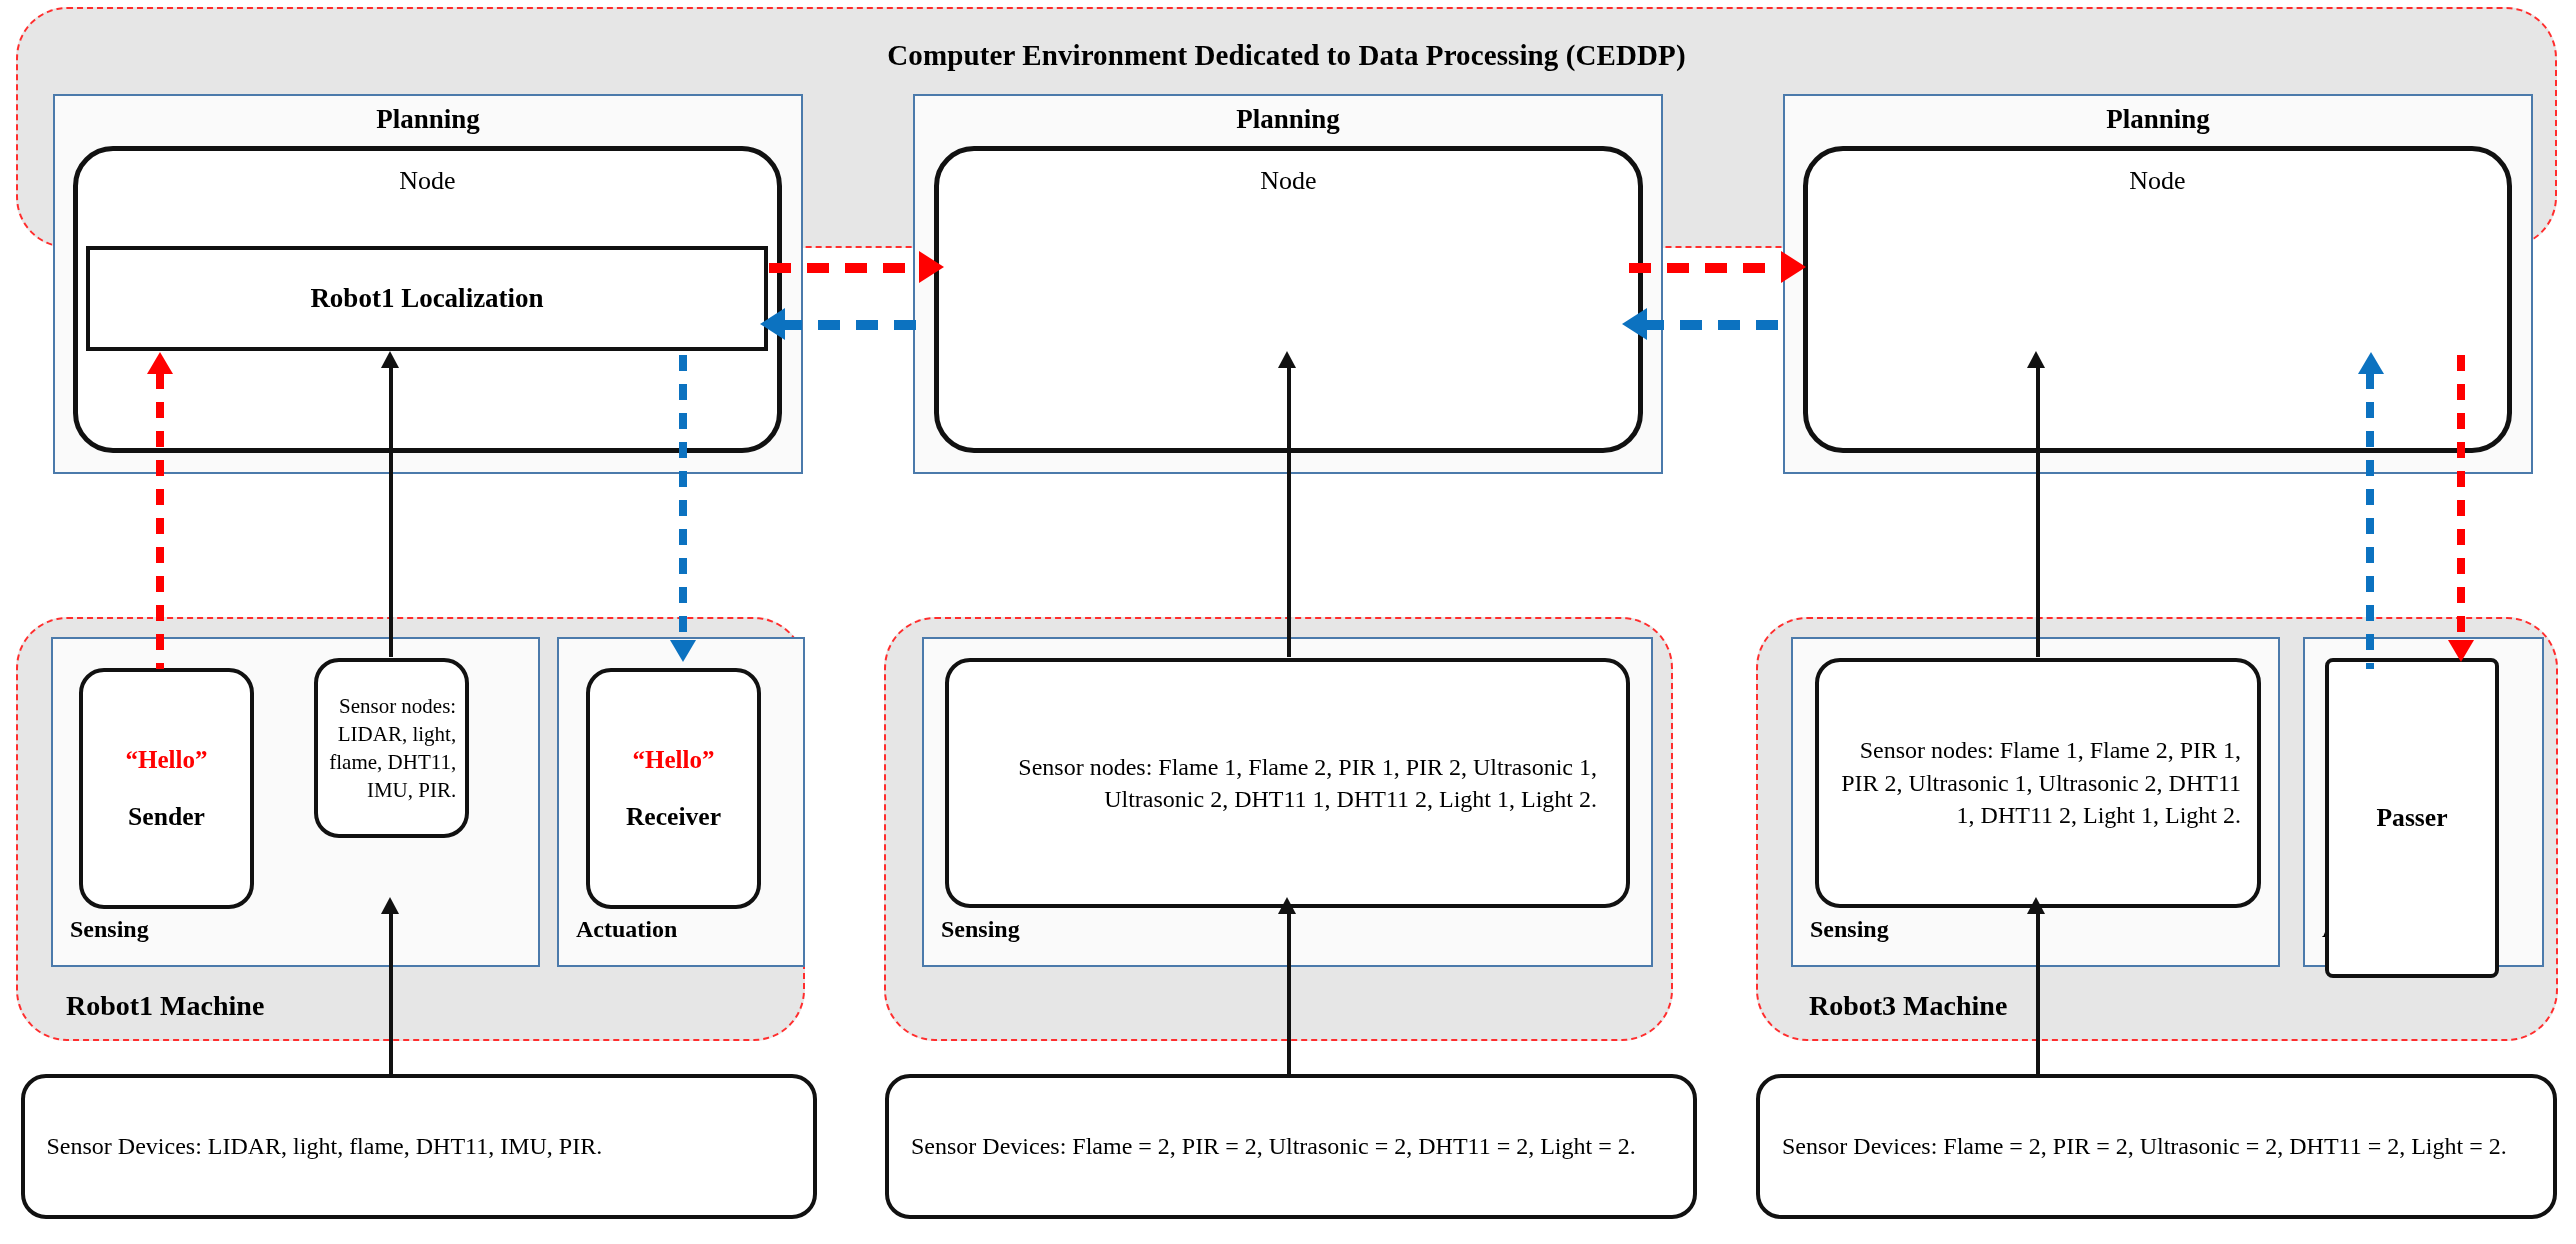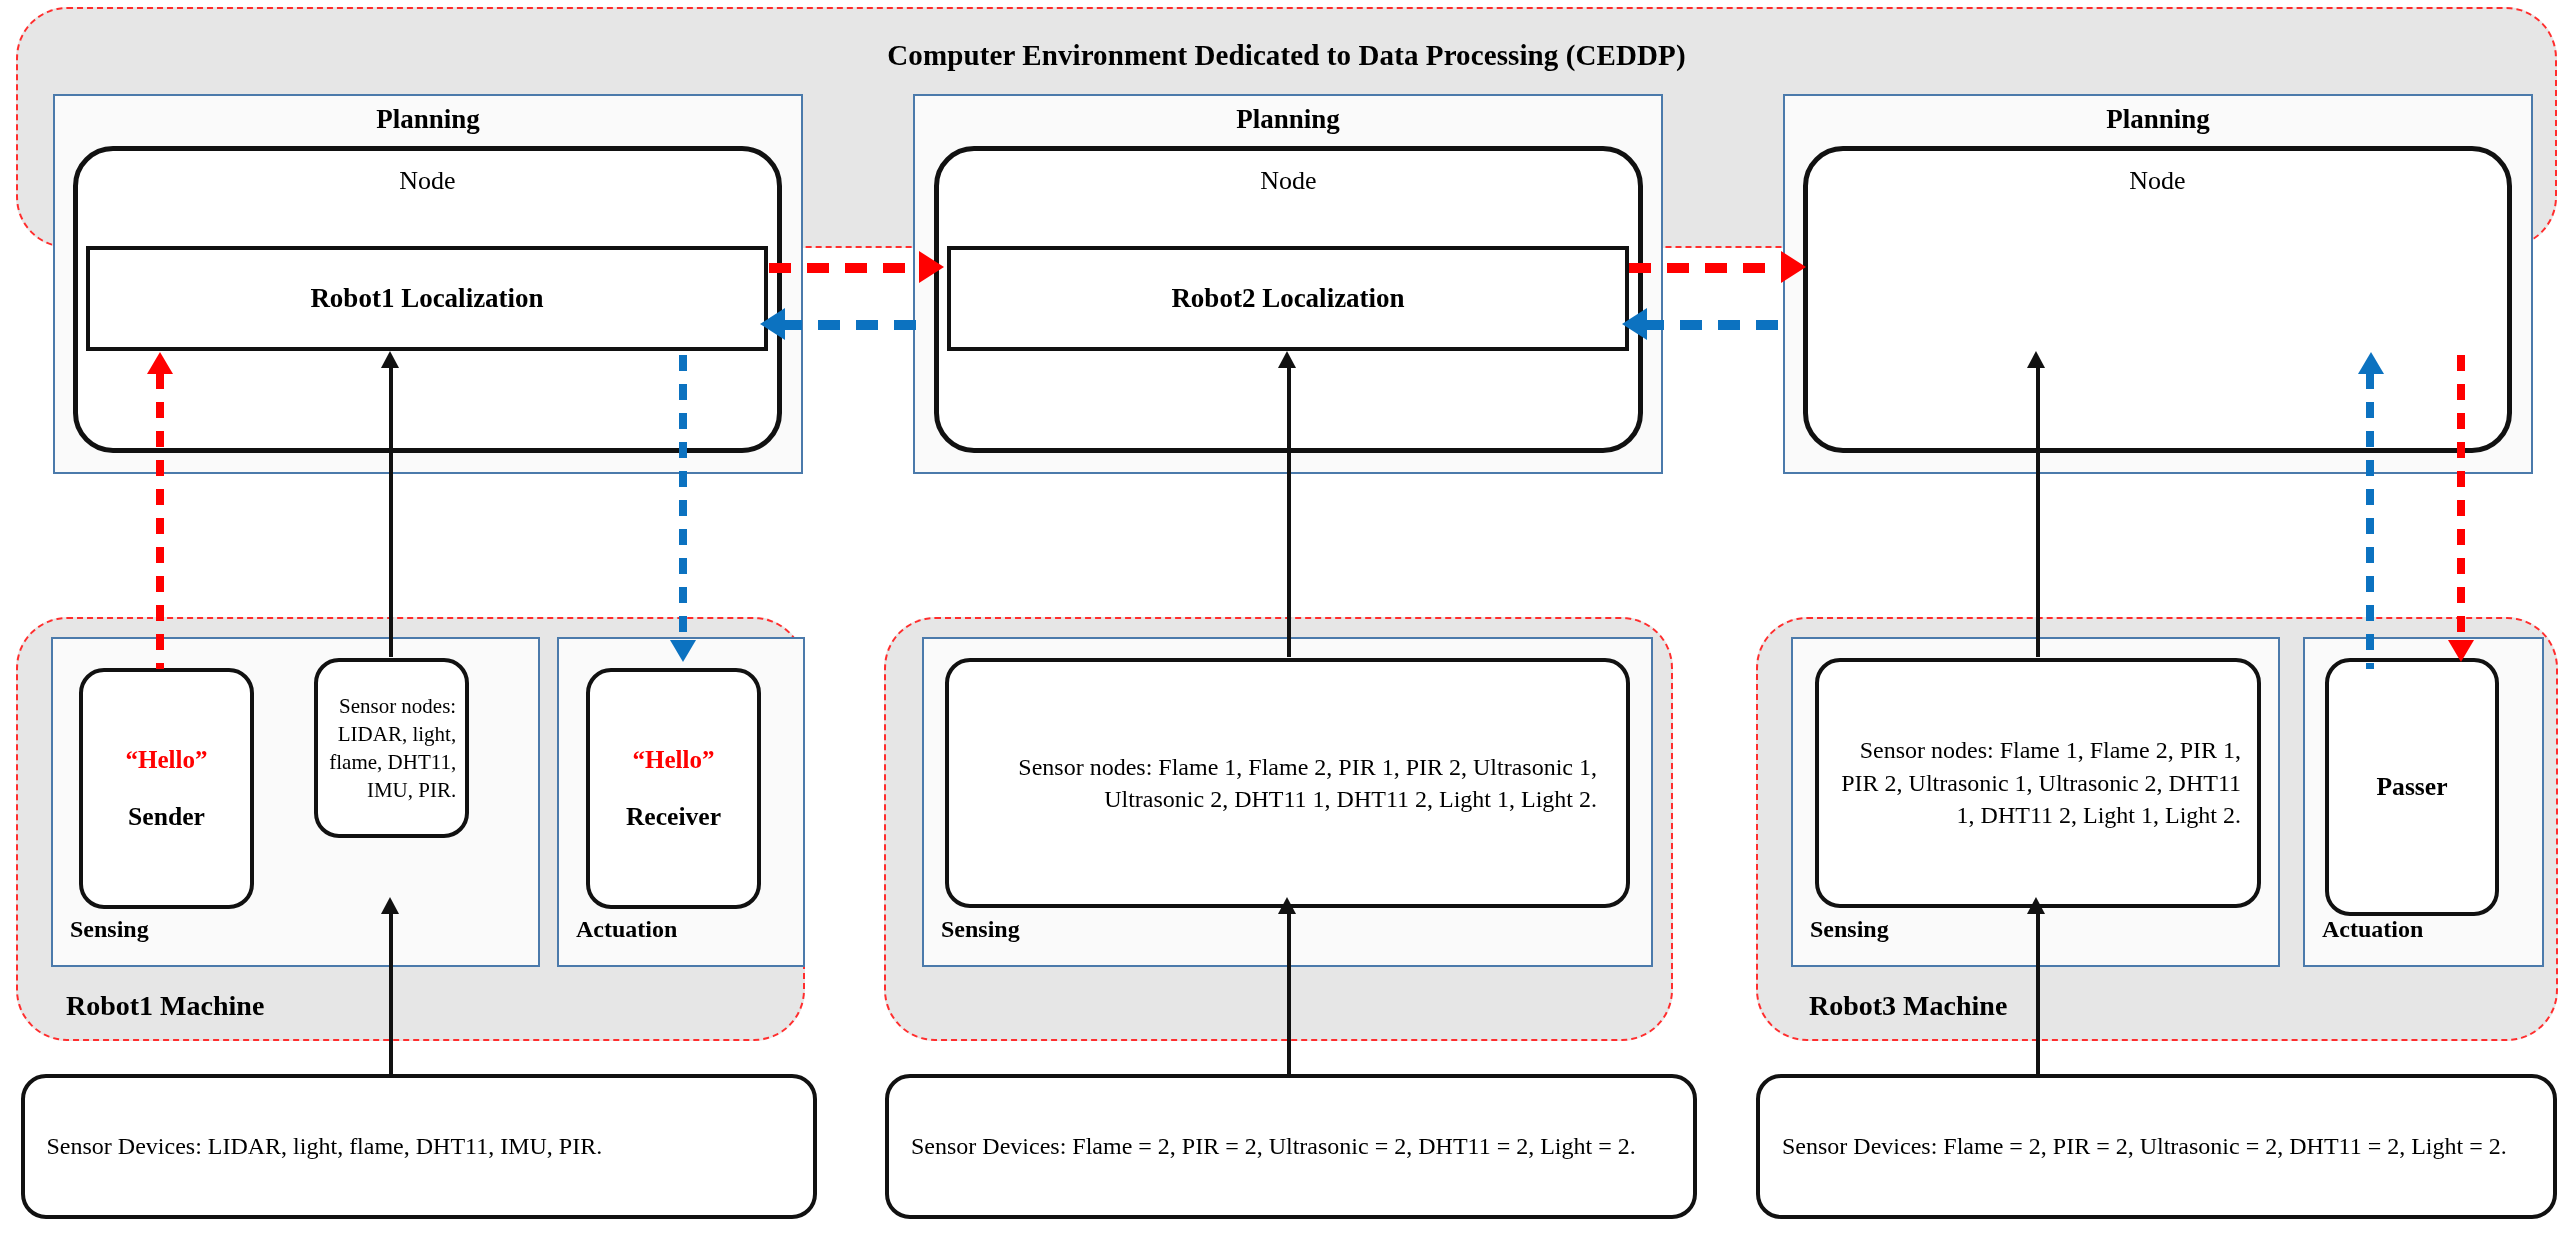--- a/index.html
+++ b/index.html
@@ -100,23 +100,20 @@
   </div>
 
   <div class="abs bluepanel" style="left:913px;top:94px;width:750px;height:380px;"></div>
   <div class="abs ctr t-planning" style="left:913px;top:102px;width:750px;height:34px;">
     <span>Planning</span>
   </div>
   <div class="abs roundbox" style="left:934px;top:146px;width:709px;height:307px;"></div>
   <div class="abs ctr t-node" style="left:934px;top:164px;width:709px;height:34px;">
     <span>Node</span>
   </div>
-  <div class="abs sqbox ctr t-loc" style="left:947px;top:246px;width:682px;height:105px;">
-    <span>Robot2 Localization</span>
-  </div>
 
   <div class="abs bluepanel" style="left:1783px;top:94px;width:750px;height:380px;"></div>
   <div class="abs ctr t-planning" style="left:1783px;top:102px;width:750px;height:34px;">
     <span>Planning</span>
   </div>
   <div class="abs roundbox" style="left:1803px;top:146px;width:709px;height:307px;"></div>
   <div class="abs ctr t-node" style="left:1803px;top:164px;width:709px;height:34px;">
     <span>Node</span>
   </div>
 
@@ -179,21 +176,21 @@
     <span>Sensing</span>
   </div>
   <div class="abs roundbox-sm ctr" style="left:1815px;top:658px;width:446px;height:250px;padding:0 16px;">
     <span class="t-sensor-w">Sensor nodes: Flame 1, Flame 2, PIR 1, PIR 2, Ultrasonic 1, Ultrasonic 2, DHT11 1, DHT11 2, Light 1, Light 2.</span>
   </div>
 
   <div class="abs bluepanel" style="left:2303px;top:637px;width:241px;height:330px;"></div>
   <div class="abs t-section" style="left:2322px;top:916px;">
     <span>Actuation</span>
   </div>
-  <div class="abs roundbox-sm ctr" style="left:2325px;top:658px;width:174px;height:258px;">
+  <div class="abs roundbox-sm ctr" style="left:2325px;top:658px;width:174px;height:320px;border-radius:8px;">
     <span class="t-role">Passer</span>
   </div>
 
   <div class="abs roundbox-sm" style="left:20.5px;top:1074px;width:796px;height:145px;
         display:flex;align-items:center;padding:15px 22px;">
     <span class="t-dev">Sensor Devices: LIDAR,  light,  flame,  DHT11, IMU, PIR.</span>
   </div>
 
   <div class="abs roundbox-sm" style="left:885px;top:1074px;width:812px;height:145px;
         display:flex;align-items:center;padding:0 22px;">

